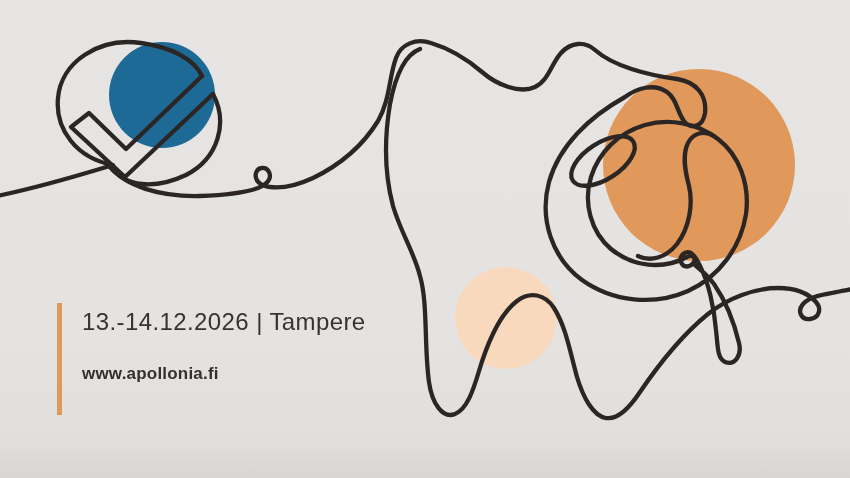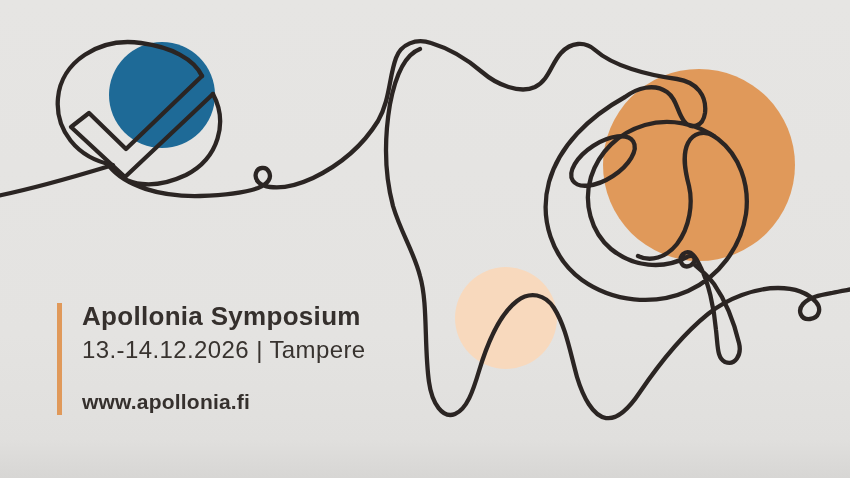--- a/index.html
+++ b/index.html
@@ -56,21 +56,21 @@
   .event-date {
     margin: 8px 0 0 0;
     font-size: 24px;
     font-weight: 400;
     line-height: 25px;
     letter-spacing: 0.4px;
     color: #38332f;
   }
   .event-website {
     margin: 29px 0 0 0;
-    font-size: 21px;
+    font-size: 17px;
     font-weight: 700;
     line-height: 22px;
     letter-spacing: 0.2px;
     color: #35302d;
   }
 </style>
 </head>
 <body>
 
 <div class="stage">
@@ -153,19 +153,18 @@
                C 704 130 693 133 688 143
                C 682 155 685 171 689 186
                C 693 203 690 227 677 244
                C 666 258 650 262 638 256"></path>
     </g>
   </svg>
 
   <div class="text-block">
     <div class="accent-bar"></div>
     <div class="text-lines">
-      <h1 class="event-title">Apollonia Symposium</h1>
       <p class="event-date">13.-14.12.2026 | Tampere</p>
       <p class="event-website">www.apollonia.fi</p>
     </div>
   </div>
 
 </div>
 
 </body></html>

